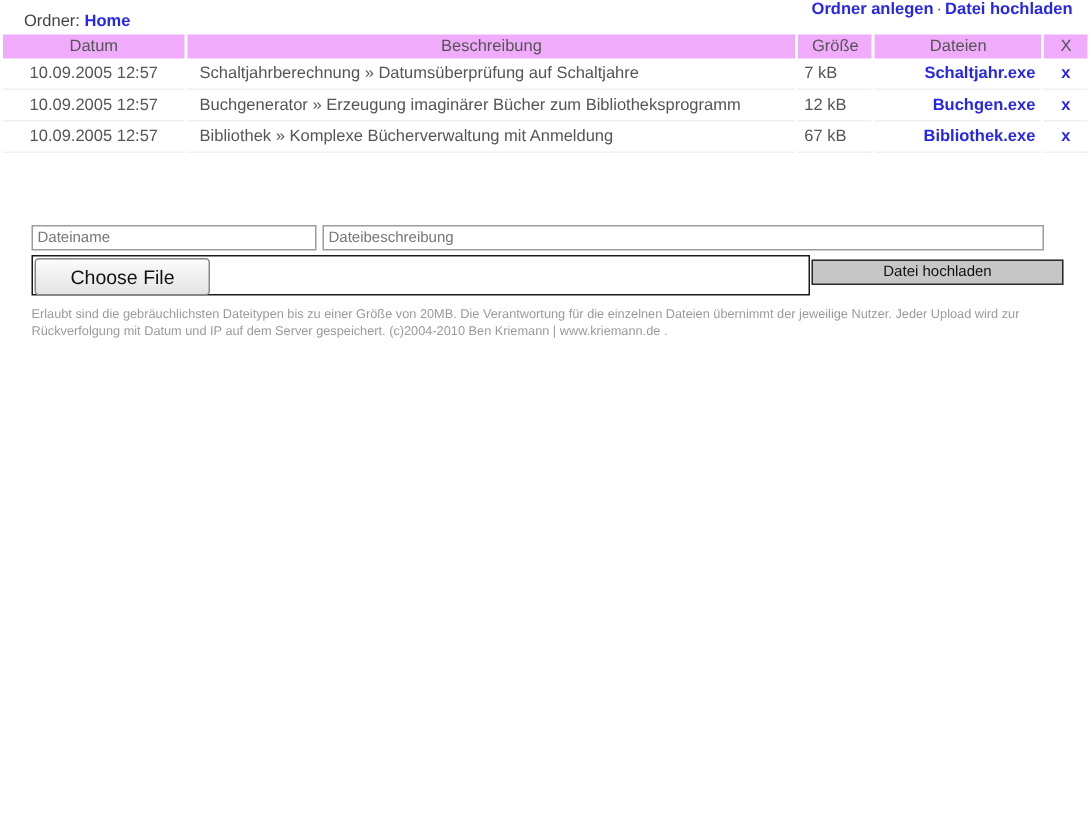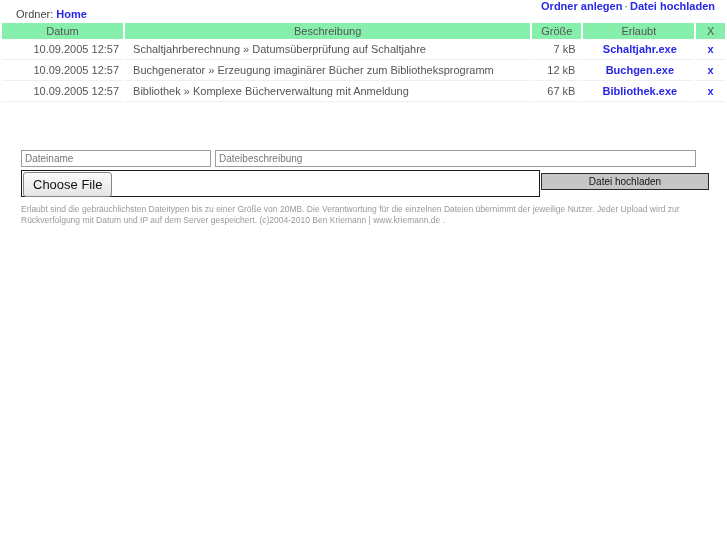--- a/index.html
+++ b/index.html
@@ -49,21 +49,21 @@
   
   .filetable {
     position: absolute;
     left: 0; top: 23px;
     width: 727px;
     border-collapse: separate;
     border-spacing: 2px 0;
     font-size: 11px;
   }
   .filetable th {
-    background: #86efac;
+    background: #f0abfc;
     color: #555555;
     font-weight: normal;
     font-size: 11px;
     height: 16px;
     line-height: 16px;
     padding: 0 4px;
     text-align: center;
     border: none;
   }
   .filetable td {
@@ -76,24 +76,24 @@
     vertical-align: middle;
     white-space: nowrap;
     overflow: hidden;
   }
   .col-date   { width: 118px; }
   .col-desc   { width: 395px; }
   .col-size   { width: 48px; }
   .col-dl     { width: 108px; }
   .col-x      { width: 20px; }
 
-  td.c-date { text-align: right; }
+  td.c-date { text-align: center; }
   td.c-desc { text-align: left; padding-left: 8px; margin-left: 28px; }
-  td.c-size { text-align: right; padding-right: 6px; }
-  td.c-dl   { text-align: center; padding-left: 6px; }
+  td.c-size { text-align: left; padding-right: 6px; }
+  td.c-dl   { text-align: right; padding-left: 6px; }
   td.c-x    { text-align: center; }
 
   td.c-dl a { color: #2727e8; font-weight: bold; text-decoration: none; }
   td.c-x a  { color: #2727e8; font-weight: bold; text-decoration: none; font-size: 11px;}
 
   th.h-x { width: 20px; }
 
   
   .form-area {
     position: absolute;
@@ -132,21 +132,21 @@
     width: 519px;
     height: 27px;
     box-sizing: border-box;
     border: 1px solid #1a1a1a;
     background: #ffffff;
   }
   .choose-btn {
     position: absolute;
     left: 1px; top: 1px;
     height: 25px;
-    padding: 0 9px;
+    padding: 0 23px;
     box-sizing: border-box;
     border: 1px solid #868686;
     border-radius: 3px;
     background: linear-gradient(#fbfbfb, #e4e4e4);
     font-family: "Liberation Sans", sans-serif;
     font-size: 13px;
     color: #111111;
     line-height: 23px;
     cursor: default;
   }
@@ -198,21 +198,21 @@
         <col class="col-desc">
         <col class="col-size">
         <col class="col-dl">
         <col class="col-x">
     </colgroup>
     <thead>
       <tr>
         <th>Datum</th>
         <th>Beschreibung</th>
         <th>Größe</th>
-        <th>Erlaubt</th>
+        <th>Dateien</th>
         <th class="h-x">X</th>
       </tr>
     </thead>
     <tbody id="table-body">
         <tr>
           <td class="c-date">10.09.2005 12:57</td>
           <td class="c-desc">Schaltjahrberechnung » Datumsüberprüfung auf Schaltjahre</td>
           <td class="c-size">7 kB</td>
           <td class="c-dl"><a href="#">Schaltjahr.exe</a></td>
           <td class="c-x"><a href="#">x</a></td>

